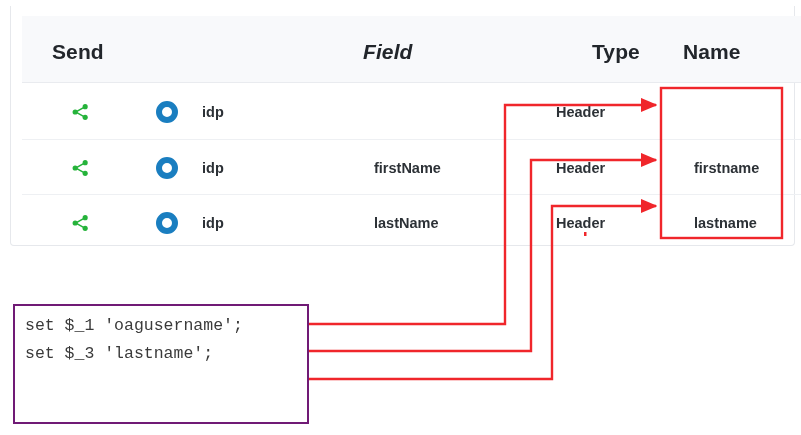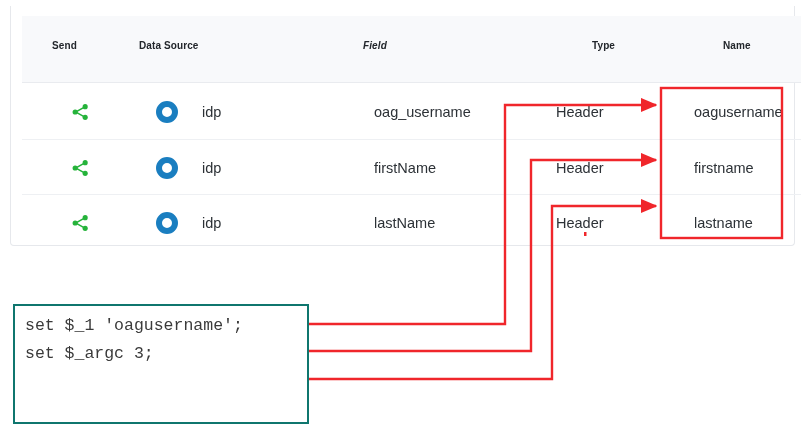--- a/index.html
+++ b/index.html
@@ -26,104 +26,101 @@
   }
 
   
   .thead{
     position:absolute;left:11px;top:10px;width:783px;height:67px;
     background:#f8f9fb;border-bottom:1px solid #e9ebef;
     box-sizing:border-box;
   }
   .th{
     position:absolute;top:34px;
-    font-size:10px;font-weight:700;color:#22262b;letter-spacing:.1px;
+    font-size:21px;font-weight:700;color:#22262b;letter-spacing:.1px;
     white-space:nowrap;
   }
   .th-send{left:41px;}
   .th-ds{left:128px;}
   .th-field{left:352px;font-style:italic;}
   .th-type{left:565px;margin-left:16px;}
-  .th-name{left:672px;margin-left:40px;}
+  .th-name{left:672px;}
 
   .row{
     position:absolute;left:11px;width:783px;height:55px;
     box-sizing:border-box;
   }
   .row.r0{top:78px;}
   .row.r1{top:133px;border-top:1px solid #eef0f3;}
   .row.r2{top:188px;border-top:1px solid #eef0f3;}
 
   .cell{
     position:absolute;top:0;height:55px;display:flex;align-items:center;
-    font-size:14.5px;color:#2c3136;white-space:nowrap;
+    font-size:14.5px;color:#2c3136;white-space:nowrap;font-weight:bold;
   }
   .c-send{left:36px;width:44px;justify-content:center;}
   .c-ds-icon{left:124px;width:42px;justify-content:center;}
   .c-ds-label{left:180px;}
   .c-field{left:352px;}
   .c-type{left:534px;}
   .c-name{left:672px;}
 
   
   .share-ico{width:20px;height:20px;display:block;}
   
   .donut{
     width:22px;height:22px;border-radius:50%;
     border:6px solid #1a7ec0;box-sizing:border-box;background:#ffffff;
   }
 
   
   .codebox{
     position:absolute;left:13px;top:304px;width:296px;height:120px;
-    border:2px solid #0f766e;background:#ffffff;box-sizing:border-box;
+    border:2px solid #701a75;background:#ffffff;box-sizing:border-box;
     padding:6px 0 0 10px;
   }
   .codeline{
     font-family:"Liberation Mono","DejaVu Sans Mono",monospace;
     font-size:16.5px;line-height:28px;color:#3a3a3a;white-space:pre;
   }
 
   
   .anno{position:absolute;left:0;top:0;width:801px;height:435px;pointer-events:none;}
 </style>
 </head>
 <body>
 
 <div id="stage">
 
   <div class="card-accent"></div>
   <div class="card">
 
     <div class="thead"></div>
     <div class="th th-send">Send</div>
-    <div class="th th-ds">Data Source</div>
     <div class="th th-field">Field</div>
     <div class="th th-type">Type</div>
     <div class="th th-name">Name</div>
 
     <div class="row r0">
       <div class="cell c-send">
         <svg class="share-ico" viewBox="0 0 24 24">
           <g stroke="#25b33a" stroke-width="1.9" fill="none" stroke-linecap="round">
             <line x1="16.8" y1="6.4" x2="8.2" y2="11.3"></line>
             <line x1="8.2" y1="12.7" x2="16.8" y2="17.6"></line>
           </g>
           <circle cx="18.2" cy="5.6" r="3.1" fill="#25b33a"></circle>
           <circle cx="6.2" cy="12" r="3.1" fill="#25b33a"></circle>
           <circle cx="18.2" cy="18.4" r="3.1" fill="#25b33a"></circle>
         </svg>
       </div>
       <div class="cell c-ds-icon">
         <span class="donut"></span>
       </div>
       <div class="cell c-ds-label">idp</div>
-      <div class="cell c-field">oag_username</div>
       <div class="cell c-type">Header</div>
-      <div class="cell c-name">oagusername</div>
     </div>
 
     <div class="row r1">
       <div class="cell c-send">
         <svg class="share-ico" viewBox="0 0 24 24">
           <g stroke="#25b33a" stroke-width="1.9" fill="none" stroke-linecap="round">
             <line x1="16.8" y1="6.4" x2="8.2" y2="11.3"></line>
             <line x1="8.2" y1="12.7" x2="16.8" y2="17.6"></line>
           </g>
           <circle cx="18.2" cy="5.6" r="3.1" fill="#25b33a"></circle>
@@ -157,21 +154,21 @@
       </div>
       <div class="cell c-ds-label">idp</div>
       <div class="cell c-field">lastName</div>
       <div class="cell c-type">Header</div>
       <div class="cell c-name">lastname</div>
     </div>
   </div>
 
   <div class="codebox">
     <div class="codeline">set $_1 'oagusername';</div>
-    <div class="codeline">set $_argc 3;</div>
+    <div class="codeline">set $_3 'lastname';</div>
   </div>
 
   <svg class="anno" viewBox="0 0 801 435">
     <defs>
       <marker id="arrow" markerWidth="7" markerHeight="7" refX="6.4" refY="3" orient="auto" markerUnits="strokeWidth">
         <path d="M0,0 L7,3 L0,6 z" fill="#f0262b"></path>
       </marker>
     </defs>
 
     <rect x="661" y="88" width="121" height="150" fill="none" stroke="#f0262b" stroke-width="2.4"></rect>

